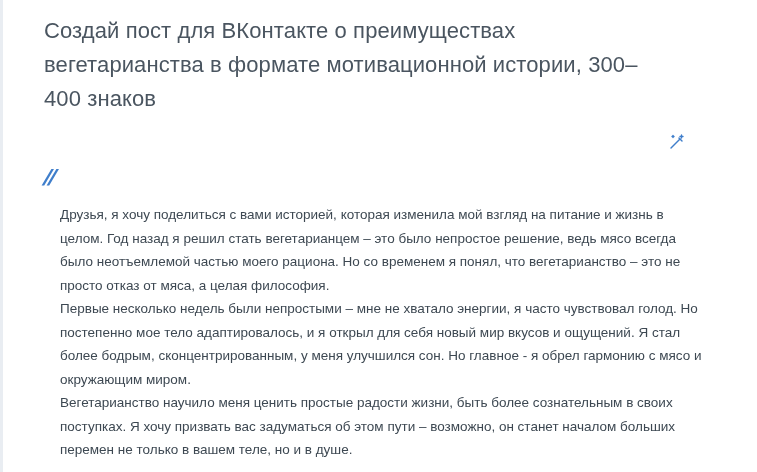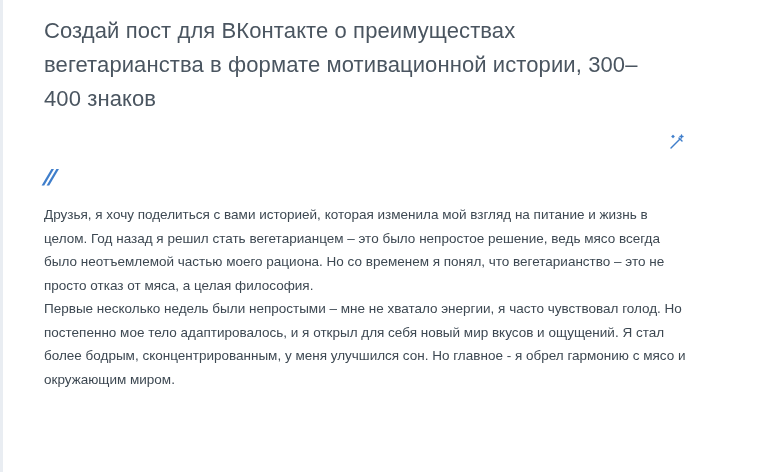--- a/index.html
+++ b/index.html
@@ -57,21 +57,21 @@
     font-size: 22px;
     line-height: 22px;
     font-weight: 700;
     color: #3f7ecb;
     font-style: italic;
     letter-spacing: -1px;
     transform: skewX(-12deg);
   }
   .answer-body {
     position: absolute;
-    left: 44px;
+    left: 60px;
     top: 203px;
     width: 646px;
     font-size: 13.5px;
     line-height: 23.5px;
     color: #3d4852;
     text-align: left;
   }
   .answer-body p {
     margin: 0;
     padding: 0;
@@ -95,15 +95,16 @@
       <line x1="5" y1="2.5" x2="5" y2="4.5"></line>
       <line x1="4" y1="3.5" x2="6" y2="3.5"></line>
     </svg>
   </div>
 
   <div class="quote-mark">//</div>
 
   <div class="answer-body">
     <p>Друзья, я хочу поделиться с вами историей, которая изменила мой взгляд на питание и жизнь в целом. Год назад я решил стать вегетарианцем – это было непростое решение, ведь мясо всегда было неотъемлемой частью моего рациона. Но со временем я понял, что вегетарианство – это не просто отказ от мяса, а целая философия.</p>
     <p>Первые несколько недель были непростыми – мне не хватало энергии, я часто чувствовал голод. Но постепенно мое тело адаптировалось, и я открыл для себя новый мир вкусов и ощущений. Я стал более бодрым, сконцентрированным, у меня улучшился сон. Но главное - я обрел гармонию с мясо и окружающим миром.</p>
+    <p>Вегетарианство научило меня ценить простые радости жизни, быть более сознательным в своих поступках. Я хочу призвать вас задуматься об этом пути – возможно, он станет началом больших перемен не только в вашем теле, но и в душе.</p>
   </div>
 
 </div>
 
 </body></html>

